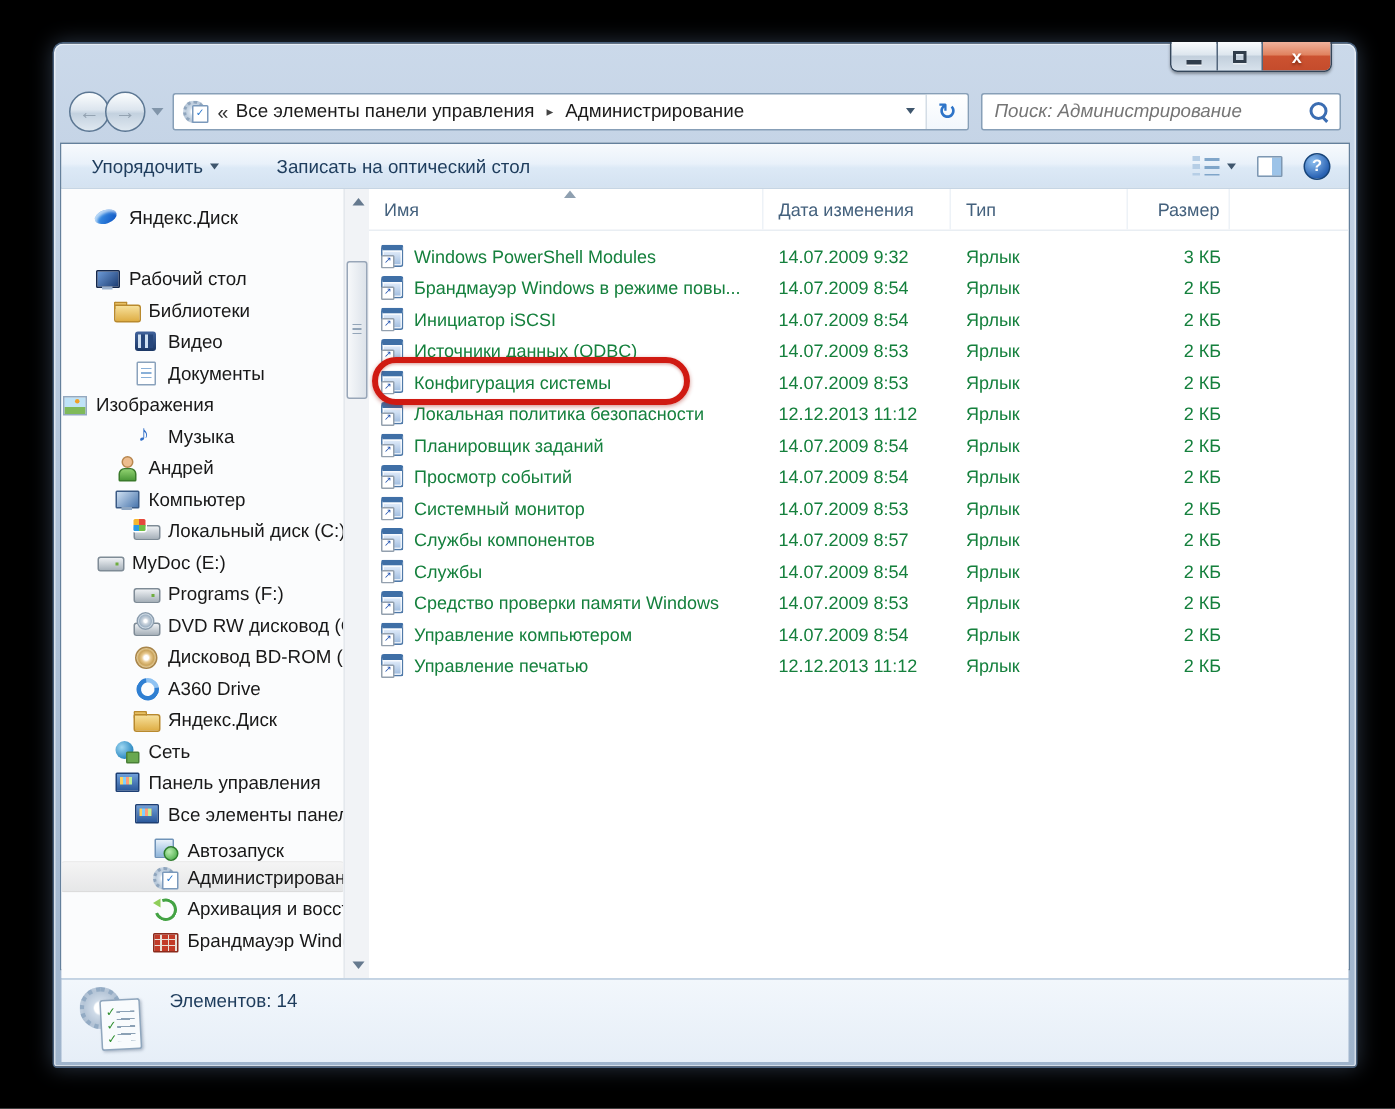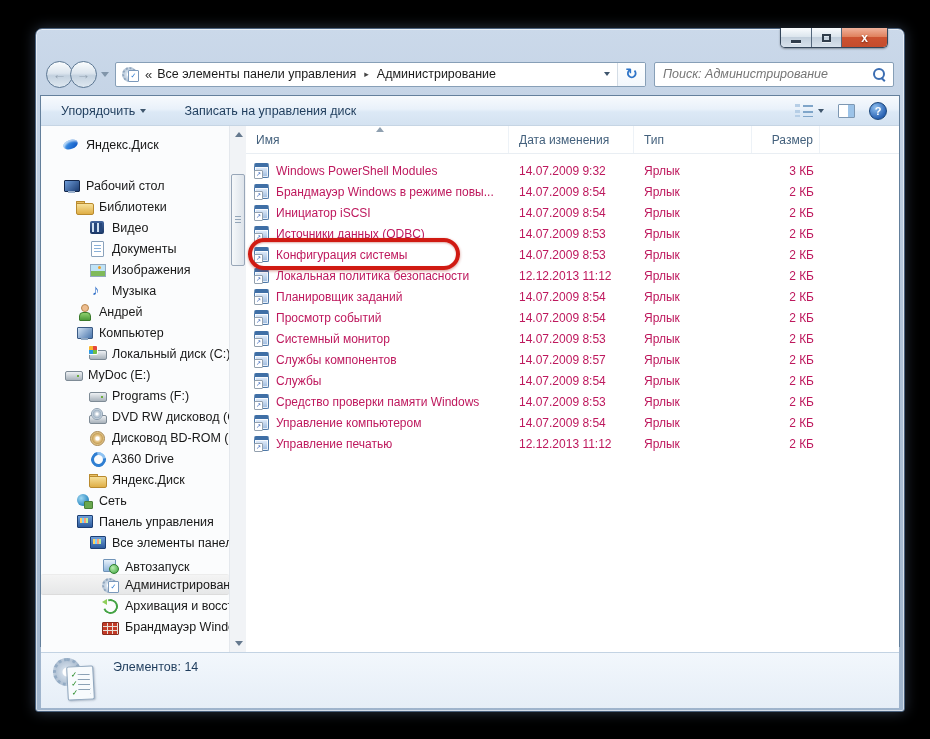--- a/index.html
+++ b/index.html
@@ -97,21 +97,21 @@
   .filelist{flex:1;position:relative;overflow:hidden;}
   .fl-head{height:28px;display:flex;align-items:center;border-bottom:1px solid #e9eef3;position:relative;}
   .hc{height:100%;display:flex;align-items:center;padding-left:10px;font-size:12px;color:#44617d;
     border-right:1px solid #edf2f7;}
   .c-name{flex:0 0 263px;} .c-date{flex:0 0 125px;} .c-type{flex:0 0 118px;}
   .c-size{flex:0 0 68px;justify-content:flex-end;padding-right:6px;}
   .sort-arrow{position:absolute;left:130px;top:1px;width:0;height:0;border-left:4px solid transparent;
     border-right:4px solid transparent;border-bottom:5px solid #8fa0b0;}
   .rows{position:absolute;left:0;right:0;top:34px;}
   .frow{height:21px;display:flex;align-items:center;}
-  .fc{font-size:12px;color:#be185d;white-space:nowrap;overflow:hidden;}
+  .fc{font-size:12px;color:#15803d;white-space:nowrap;overflow:hidden;}
   .fc.n{flex:0 0 263px;display:flex;align-items:center;padding-left:8px;}
   .fc.d{flex:0 0 125px;padding-left:10px;} .fc.t{flex:0 0 118px;padding-left:10px;}
   .fc.s{flex:0 0 68px;text-align:right;padding-right:6px;}
   .fico{width:16px;height:16px;position:relative;margin-right:6px;flex:none;}
   .fico::before{content:"";position:absolute;inset:0 1px 1px 0;border-radius:2px;
     background:linear-gradient(#e4eefb,#9cbade);border:1px solid #4f79a8;border-top-width:4px;
     border-top-color:#3f6fa6;box-shadow:inset 0 0 0 1px rgba(255,255,255,.75);}
   .fico::after{content:"↗";position:absolute;left:0;bottom:0;width:7px;height:7px;background:#fff;
     border:1px solid #93a0ae;font-size:6px;line-height:6px;color:#1c4fae;text-align:center;border-radius:1px;}
   .oval{position:absolute;left:2px;top:112px;width:212px;height:32px;border:4px solid #d01a12;
@@ -256,21 +256,21 @@
   </div>
 
   <div class="client">
 
     <div class="toolbar">
       <div class="tbtn">
         <span>Упорядочить</span>
         <span class="tri-dn"></span>
       </div>
       <div class="tbtn">
-        <span>Записать на управления диск</span>
+        <span>Записать на оптический стол</span>
       </div>
       <div class="toolbar-right">
         <div class="views-grp">
           <span class="i-views"></span>
           <span class="tri-dn"></span>
         </div>
         <span class="i-preview"></span>
         <span class="i-help">?</span>
       </div>
     </div>
@@ -292,21 +292,21 @@
               <span class="tlabel">Библиотеки</span>
             </div>
             <div class="trow" style="padding-left: 48px;">
               <span class="sico i-video"></span>
               <span class="tlabel">Видео</span>
             </div>
             <div class="trow" style="padding-left: 48px;">
               <span class="sico i-doc"></span>
               <span class="tlabel">Документы</span>
             </div>
-            <div class="trow" style="padding-left: 48px;">
+            <div class="trow" style="">
               <span class="sico i-pic"></span>
               <span class="tlabel">Изображения</span>
             </div>
             <div class="trow" style="padding-left: 48px;">
               <span class="sico i-music"></span>
               <span class="tlabel">Музыка</span>
             </div>
             <div class="trow" style="padding-left: 35px;">
               <span class="sico i-user"></span>
               <span class="tlabel">Андрей</span>

